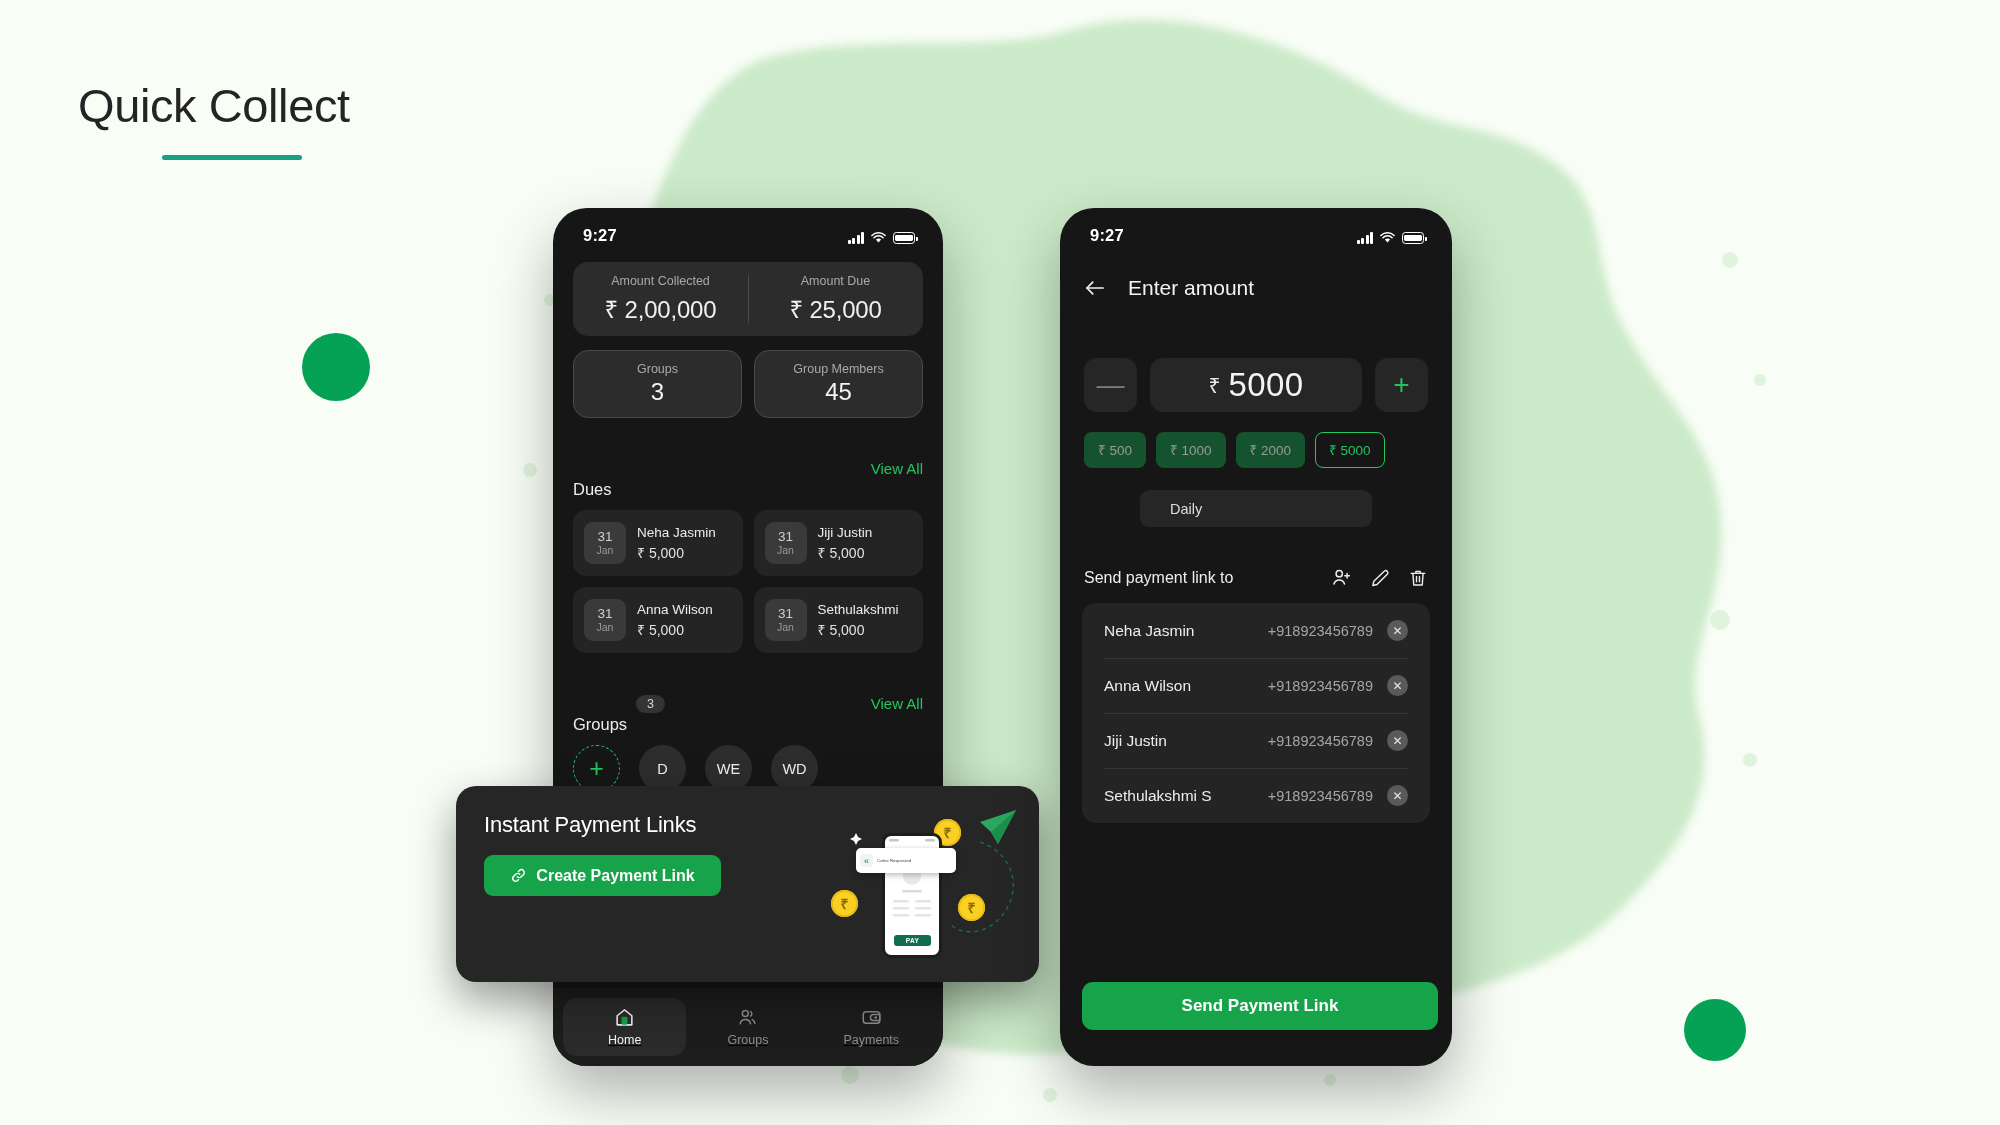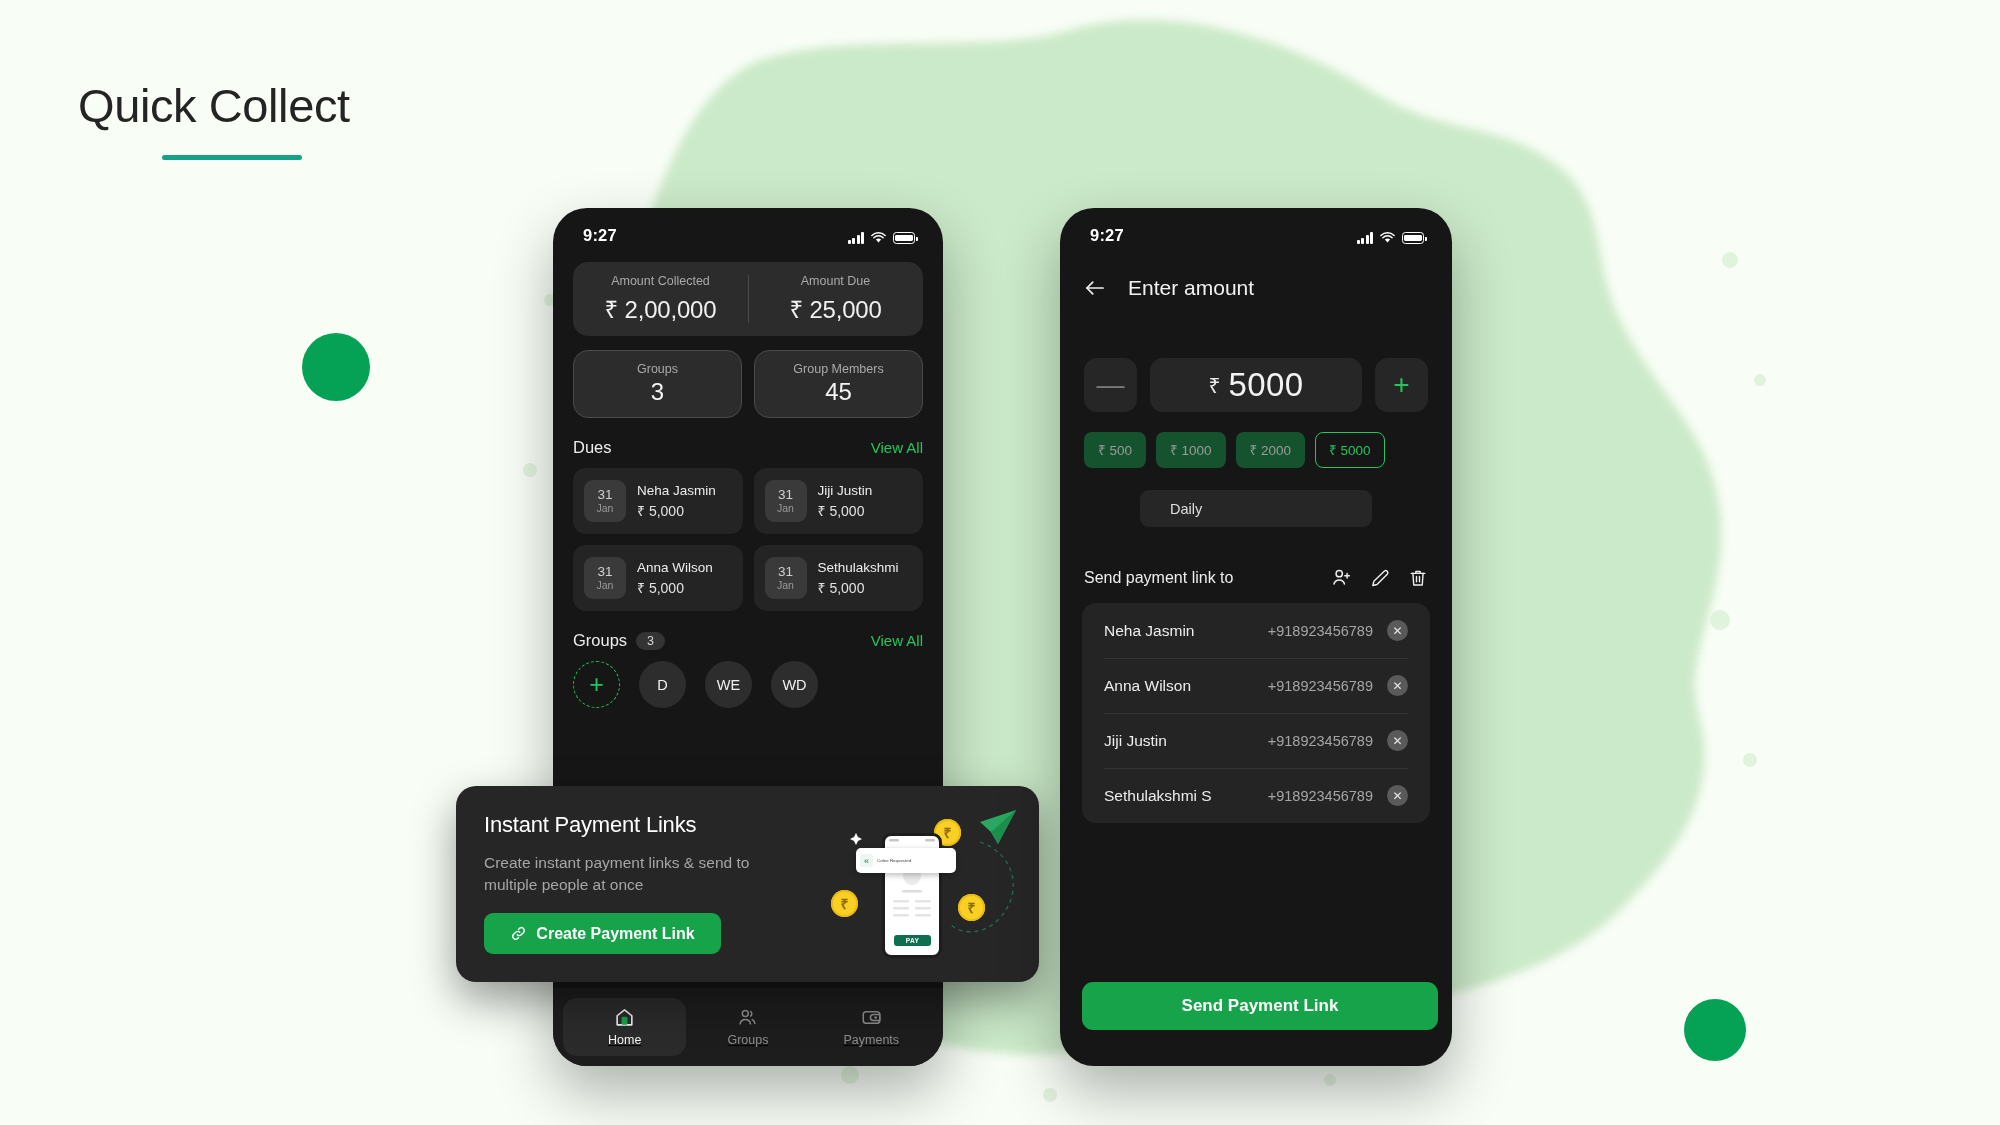--- a/index.html
+++ b/index.html
@@ -52,21 +52,21 @@
   .amount-value { color: #f0f0f0; font-size: 24px; font-weight: 300; letter-spacing: -.2px; }
 
   .stats-row { display: flex; gap: 12px; margin-bottom: 20px; }
   .stat-card { flex: 1; background: #2c2c2c; border: 1px solid #4a4a4a; border-radius: 15px;
     height: 68px; display: flex; flex-direction: column; align-items: center; justify-content: center; gap: 2px; }
   .stat-label { color: #a9a9a9; font-size: 12.5px; }
   .stat-value { color: #f4f4f4; font-size: 24px; font-weight: 300; }
 
   .sec-head { display: flex; align-items: center; justify-content: space-between; margin-bottom: 11px; }
   .sec-title-wrap { display: flex; align-items: center; gap: 9px; }
-  .sec-title { color: #ededed; font-size: 16.5px; }
+  .sec-title { color: #ededed; font-size: 16.5px; margin-top: 42px; }
   .sec-badge { background: #343434; color: #d6d6d6; font-size: 12.5px; border-radius: 9px; padding: 2px 11px; }
   .view-all { color: #22c55e; font-size: 15px; }
 
   .dues-grid { display: grid; grid-template-columns: 1fr 1fr; gap: 11px; margin-bottom: 20px; }
   .due-card { background: #242424; border-radius: 13px; padding: 11px; display: flex; align-items: center; gap: 11px; height: 66px; }
   .due-date { background: #3a3a3a; border-radius: 9px; width: 42px; height: 42px; display: flex; flex-direction: column; align-items: center; justify-content: center; }
   .due-day { color: #cfcfcf; font-size: 13.5px; line-height: 1.15; }
   .due-mon { color: #9a9a9a; font-size: 10.5px; line-height: 1.2; }
   .due-info { display: flex; flex-direction: column; gap: 3px; }
   .due-name { color: #ededed; font-size: 13.5px; }
@@ -335,21 +335,20 @@
             </svg>
         </span>
         <span class="nav-label">Payments</span>
       </div>
     </div>
   </div>
 
   <div id="promo-card">
     <div class="promo-left">
       <div class="promo-title">Instant Payment Links</div>
-      <div class="promo-sub">Create instant payment links &amp; send to multiple people at once</div>
       <div class="promo-btn">
         <span>
           <svg width="17" height="17" viewBox="0 0 24 24" fill="none" stroke="#fff" stroke-width="2" stroke-linecap="round">
               <path d="M10.2 13.8a4 4 0 0 0 5.7 0l3-3a4 4 0 0 0-5.7-5.7l-1.2 1.2"></path>
               <path d="M13.8 10.2a4 4 0 0 0-5.7 0l-3 3a4 4 0 0 0 5.7 5.7l1.2-1.2"></path>
             </svg>
         </span>
         <span>Create Payment Link</span>
       </div>
     </div>

